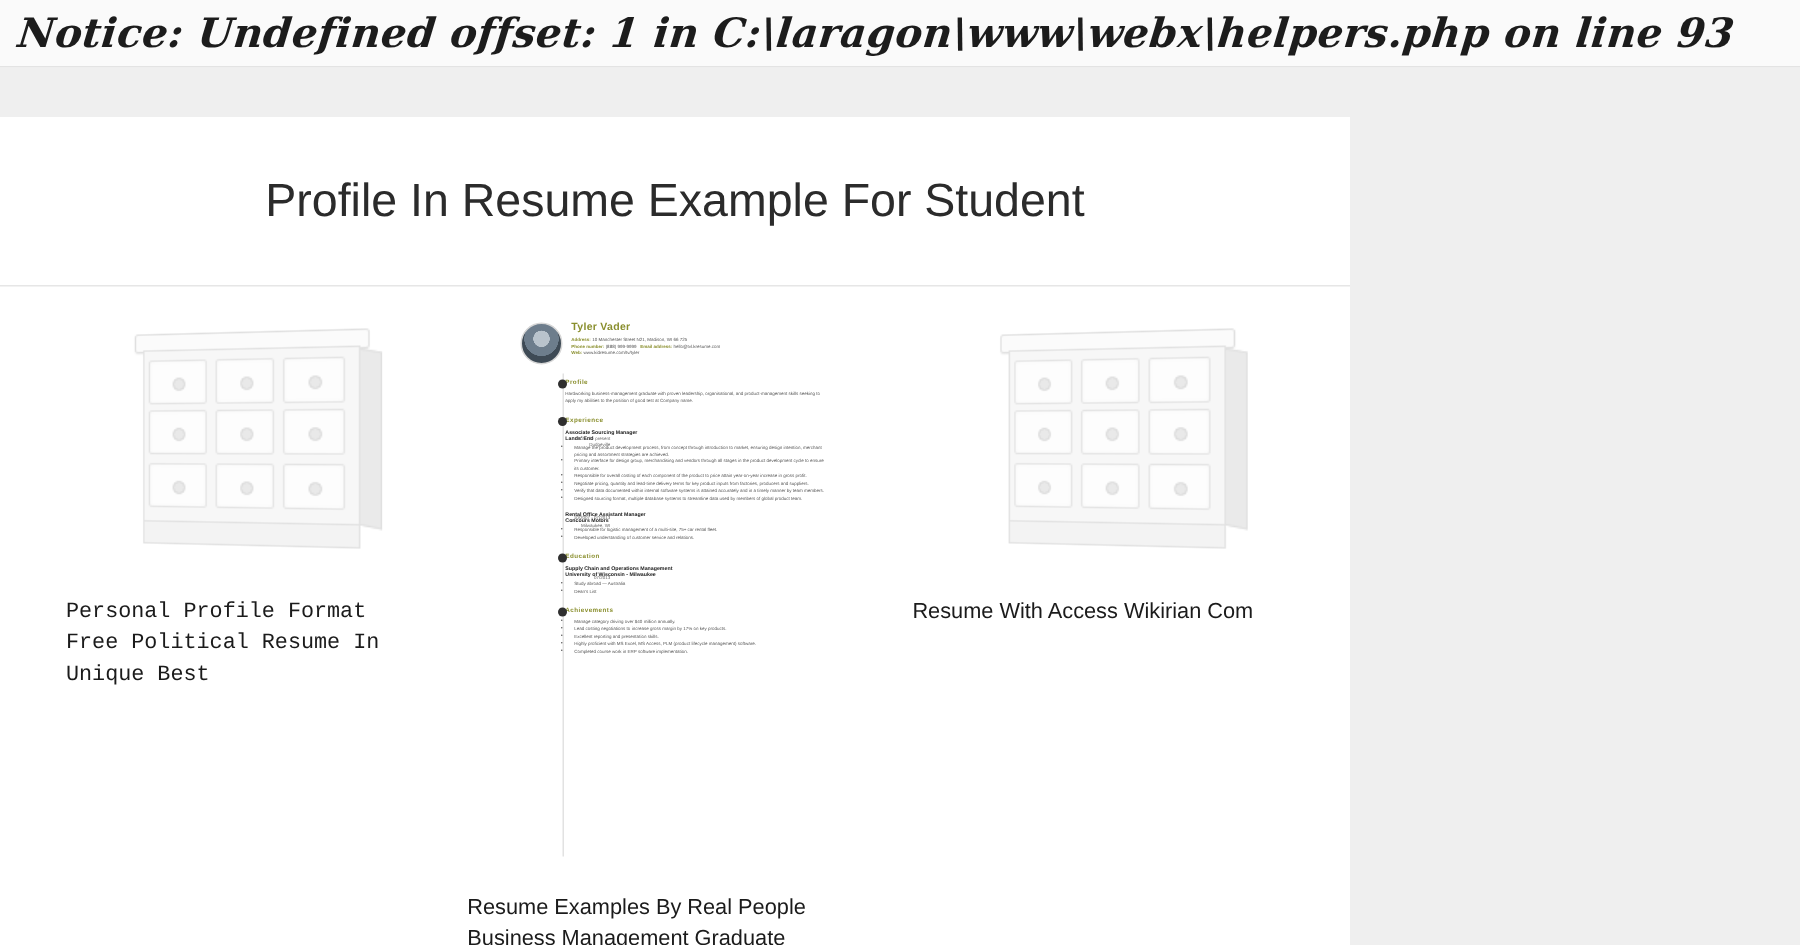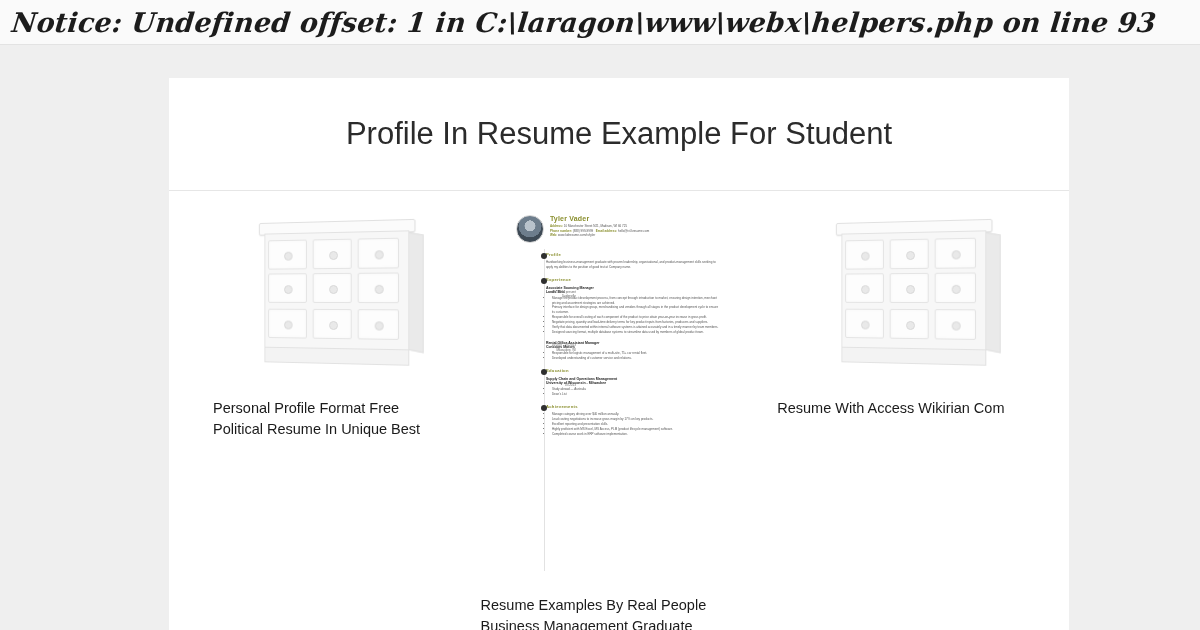--- a/index.html
+++ b/index.html
@@ -33,24 +33,23 @@
     letter-spacing: 0.2px;
     transform: skewX(-6deg);
   }
 
   
   .page-wrap {
     width: 1200px;
     height: 585px;
     background: #efefef;
     display: flex;
-    justify-content: center;
+    justify-content: flex-start;
     box-sizing: border-box;
     padding-top: 33px;
-    padding-left: 38px;
   }
   .card {
     width: 900px;
     background: #ffffff;
     min-height: 552px;
     box-sizing: border-box;
   }
 
   .title-zone {
     height: 112px;
@@ -80,21 +79,21 @@
   .col-left  { width: 295px; padding-left: 2px; }
   .col-mid   { width: 280px; }
   .col-right { width: 295px; padding-left: 20px; }
 
   .caption {
     font-size: 14.5px;
     color: #1b1b1b;
     line-height: 1.45;
     margin-top: 14px;
   }
-  .cap-left { padding-left: 22px; max-width: 240px; }
+  .cap-left { padding-left: 22px; max-width: 240px; font-family: Liberation Mono, monospace; }
   .cap-mid  { padding-left: 0px; max-width: 275px; margin-top: 16px;}
   .cap-right{ padding-left: 0px; max-width: 260px; }
 
   
   .dresser-box {
     width: 170px;
     height: 175px;
     margin: 0 auto;
     position: relative;
   }

